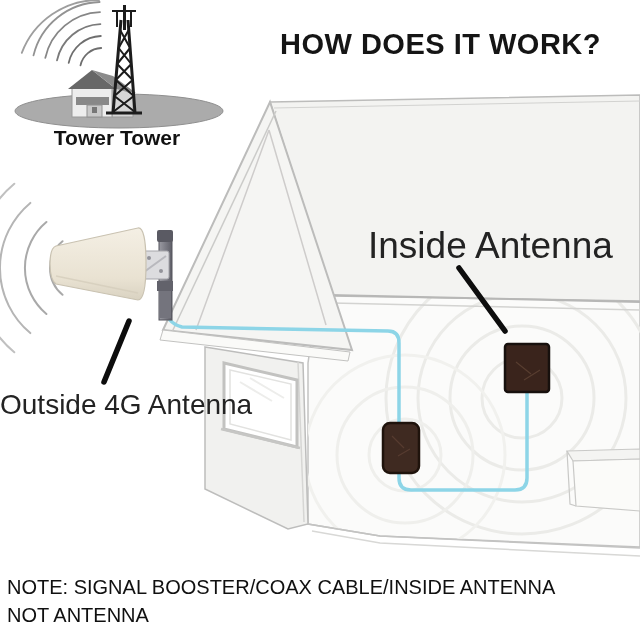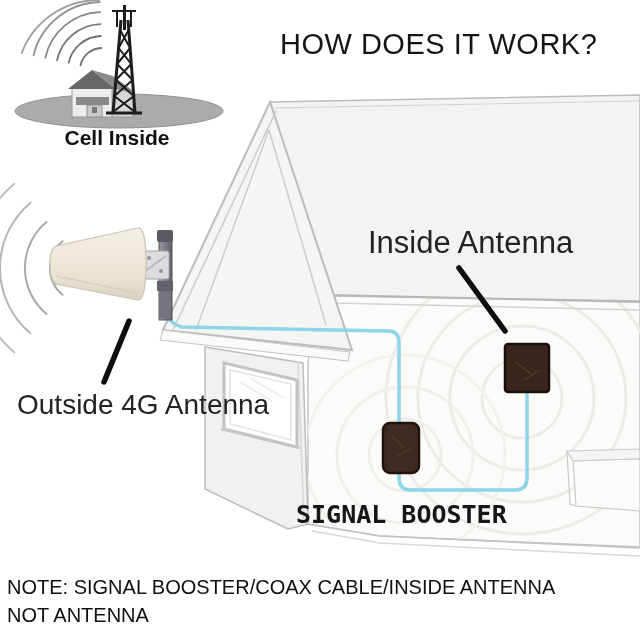--- a/index.html
+++ b/index.html
@@ -2,24 +2,24 @@
 <html><head>
 <meta charset="utf-8">
 <style>
   html,body{margin:0;padding:0;background:#ffffff;}
   #stage{
     position:relative;width:640px;height:637px;background:#ffffff;overflow:hidden;
     font-family:"Liberation Sans",sans-serif;
   }
   #diagram-svg{position:absolute;left:0;top:0;}
   .lbl{position:absolute;white-space:nowrap;line-height:1;}
-  .lbl-title{left:280px;top:30px;font-size:29px;font-weight:400;color:#151515;letter-spacing:.5px;}
+  .lbl-title{left:280px;top:30px;font-size:29px;font-weight:700;color:#151515;letter-spacing:.5px;}
   .lbl-cell-tower{left:37px;top:127px;width:160px;text-align:center;font-size:21px;font-weight:700;color:#111;}
-  .lbl-inside{left:368px;top:227px;font-size:31px;font-weight:400;color:#232323;}
-  .lbl-outside{left:17px;top:391px;font-size:28px;font-weight:400;color:#232323;}
+  .lbl-inside{left:368px;top:227px;font-size:37px;font-weight:400;color:#232323;}
+  .lbl-outside{left:0;top:391px;font-size:28px;font-weight:400;color:#232323;}
   .lbl-booster{left:296px;top:502px;font-size:25px;font-weight:700;color:#161616;
     font-family:"DejaVu Sans Mono",monospace;letter-spacing:0px;}
   .lbl-note{left:7px;top:573px;font-size:20px;font-weight:400;color:#101010;line-height:28px;white-space:normal;width:610px;}
 </style>
 </head>
 <body>
 
 <div id="stage">
 
   <svg id="diagram-svg" width="640" height="637" viewBox="0 0 640 637">
@@ -161,21 +161,20 @@
       </g>
     </g>
 
     <g stroke="#0d0d0d" stroke-width="5.5" stroke-linecap="round">
       <line x1="459" y1="268" x2="505" y2="331"></line>
       <line x1="104" y1="382" x2="129" y2="321"></line>
     </g>
   </svg>
 
   <div class="lbl lbl-title">HOW DOES IT WORK?</div>
-  <div class="lbl lbl-cell-tower">Cell Inside</div>
+  <div class="lbl lbl-cell-tower">Tower Tower</div>
   <div class="lbl lbl-inside">Inside Antenna</div>
   <div class="lbl lbl-outside">Outside 4G Antenna</div>
-  <div class="lbl lbl-booster">SIGNAL BOOSTER</div>
   <div class="lbl lbl-note">
     <span>NOTE: SIGNAL BOOSTER/COAX CABLE/INSIDE ANTENNA</span><br>
     <span>NOT ANTENNA</span>
   </div>
 </div>
 
 </body></html>

